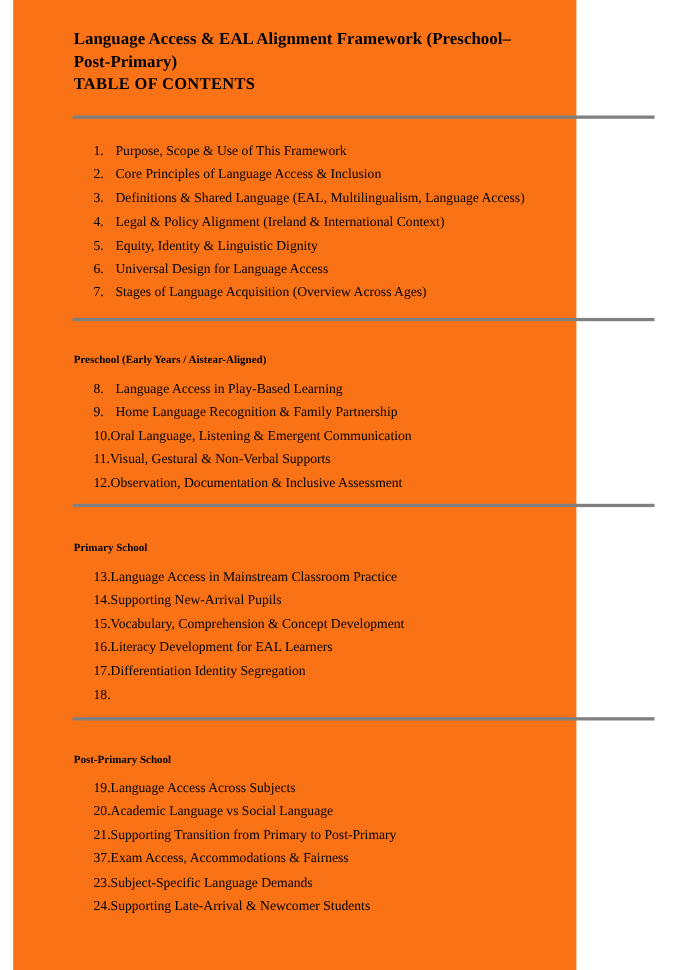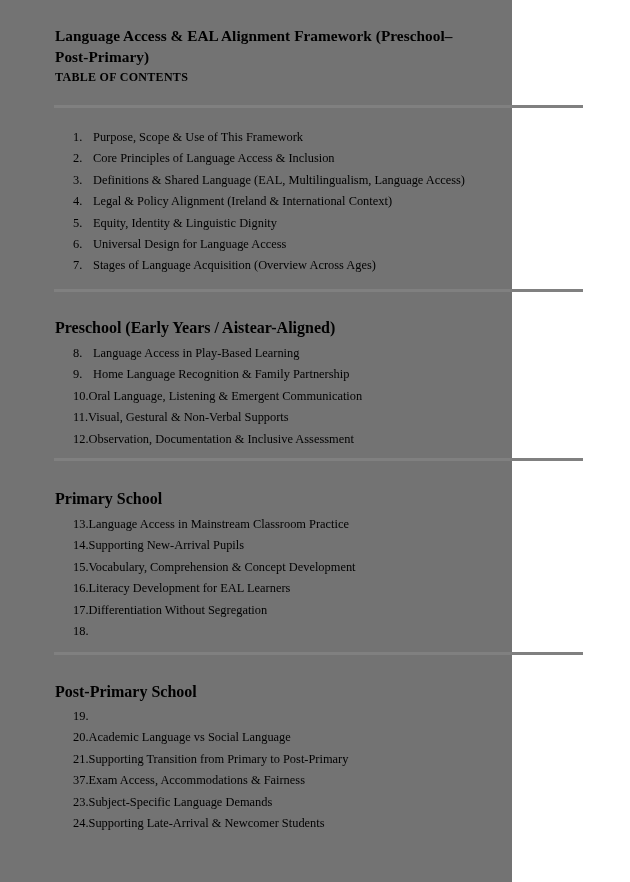--- a/index.html
+++ b/index.html
@@ -12,60 +12,60 @@
     width: 630px;
     height: 882px;
     position: relative;
     font-family: "Liberation Serif", "DejaVu Serif", serif;
     color: #000000;
     overflow: hidden;
   }
 
   .page {
     position: absolute;
-    left: 0; top: 0;
+    left: 12px; top: 0;
     width: 512px;
     height: 882px;
-    background: #737373;
+    background: #f97316;
   }
 
   
   .doc-title {
     position: absolute;
     left: 55px;
     top: 26px;
     width: 530px;
     font-size: 15.3px;
     font-weight: bold;
     line-height: 20.5px;
     letter-spacing: 0.05px;
   }
   .doc-title .title-main {
     display: block;
   }
   .doc-title .title-toc {
     display: block;
-    font-size: 12px;
+    font-size: 15px;
     letter-spacing: 0.3px;
   }
 
   
   .rule {
     position: absolute;
     left: 54px;
     width: 529px;
     height: 3px;
     background: #808080;
   }
 
   
   .section-heading {
     position: absolute;
     left: 55px;
-    font-size: 16px;
+    font-size: 10px;
     font-weight: bold;
     line-height: 16px;
     white-space: nowrap;
   }
 
   
   .toc-list {
     position: absolute;
     left: 73px;
     width: 520px;
@@ -171,31 +171,32 @@
     <div class="toc-item">
       <span class="toc-num" style="min-width: 0px; padding-right: 0px; text-align: center;">15.</span>
       <span class="toc-text">Vocabulary, Comprehension &amp; Concept Development</span>
     </div>
     <div class="toc-item">
       <span class="toc-num" style="min-width: 0px; padding-right: 0px;">16.</span>
       <span class="toc-text">Literacy Development for EAL Learners</span>
     </div>
     <div class="toc-item">
       <span class="toc-num" style="min-width: 0px; padding-right: 0px;">17.</span>
-      <span class="toc-text">Differentiation Without Segregation</span>
+      <span class="toc-text">Differentiation Identity Segregation</span>
     </div>
     <div class="toc-item">
       <span class="toc-num" style="min-width: 0px; padding-right: 0px;">18.</span>
     </div>
   </div>
 
   <div class="section-heading" style="top:684px">Post-Primary School</div>
   <div class="toc-list" style="top:706px">
     <div class="toc-item">
       <span class="toc-num" style="min-width: 0px; padding-right: 0px;">19.</span>
+      <span class="toc-text">Language Access Across Subjects</span>
     </div>
     <div class="toc-item">
       <span class="toc-num" style="min-width: 0px; padding-right: 0px;">20.</span>
       <span class="toc-text">Academic Language vs Social Language</span>
     </div>
     <div class="toc-item">
       <span class="toc-num" style="min-width: 0px; padding-right: 0px;">21.</span>
       <span class="toc-text">Supporting Transition from Primary to Post-Primary</span>
     </div>
     <div class="toc-item">

